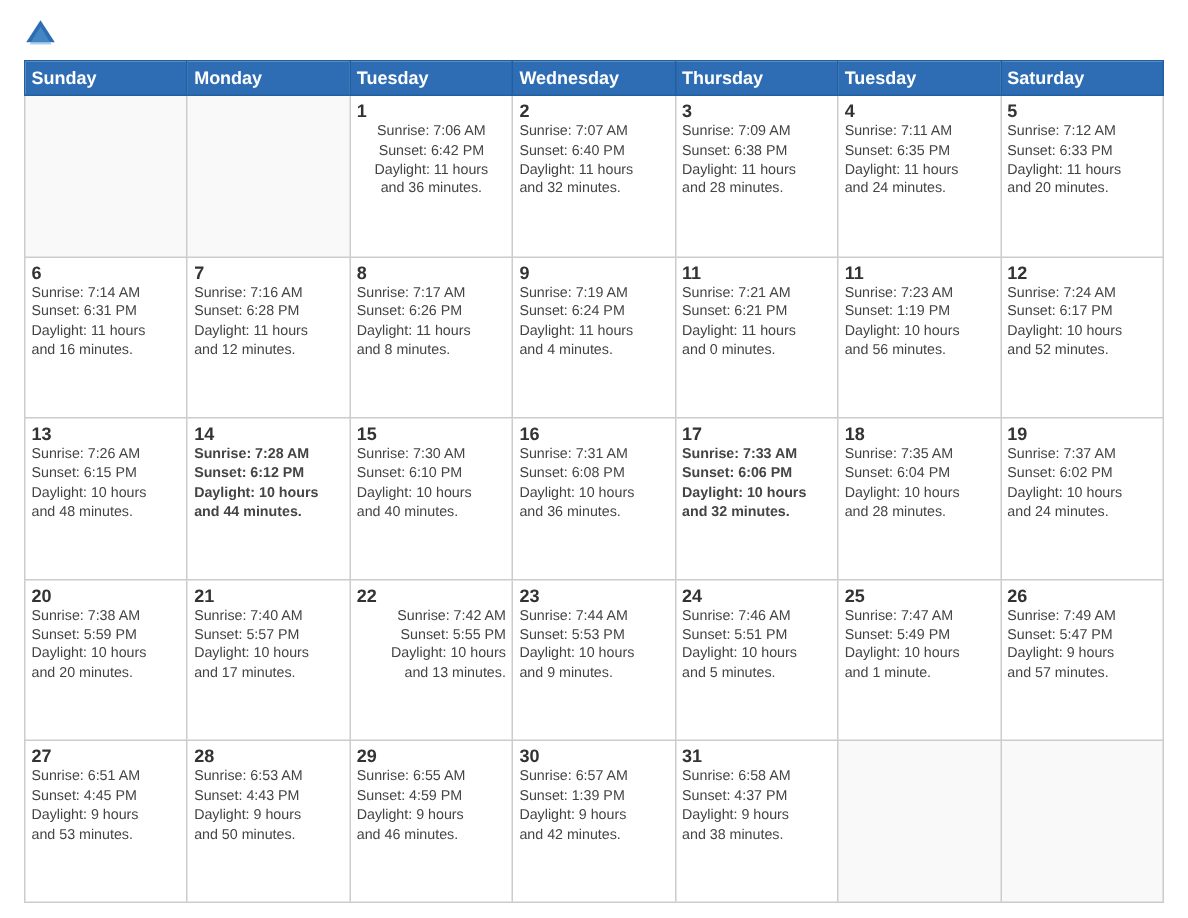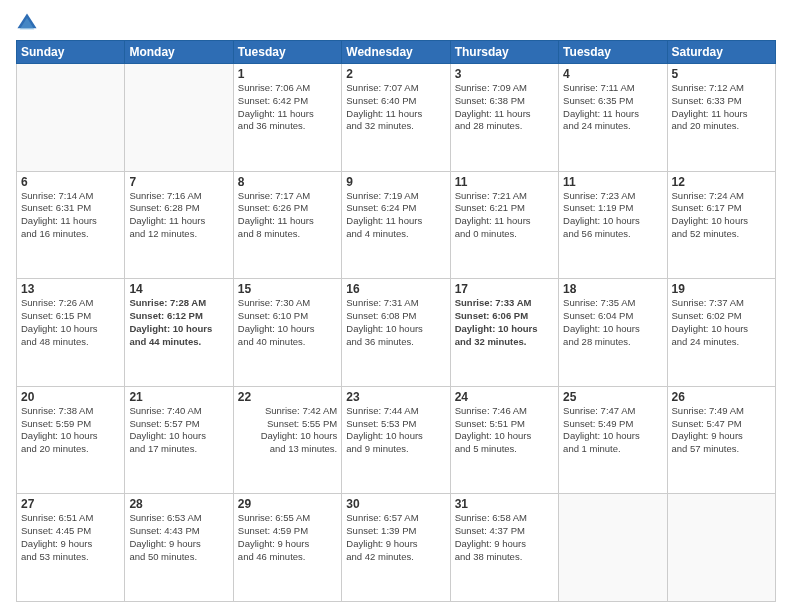--- a/index.html
+++ b/index.html
@@ -132,21 +132,21 @@
           <th>Tuesday</th>
           <th>Saturday</th>
         </tr>
     </thead>
     <tbody id="cal-body">
     <tr>
           <td class="empty-cell"></td>
           <td class="empty-cell"></td>
           <td>
             <span class="day-number">1</span>
-            <div class="day-info" style="white-space: pre-line;">Sunrise: 7:06 AM
+            <div class="day-info" style="white-space: pre-line; text-align: center;">Sunrise: 7:06 AM
 Sunset: 6:42 PM
 Daylight: 11 hours
 and 36 minutes.</div>
           </td>
           <td>
             <span class="day-number">2</span>
             <div class="day-info" style="white-space: pre-line;">Sunrise: 7:07 AM
 Sunset: 6:40 PM
 Daylight: 11 hours
 and 32 minutes.</div>

